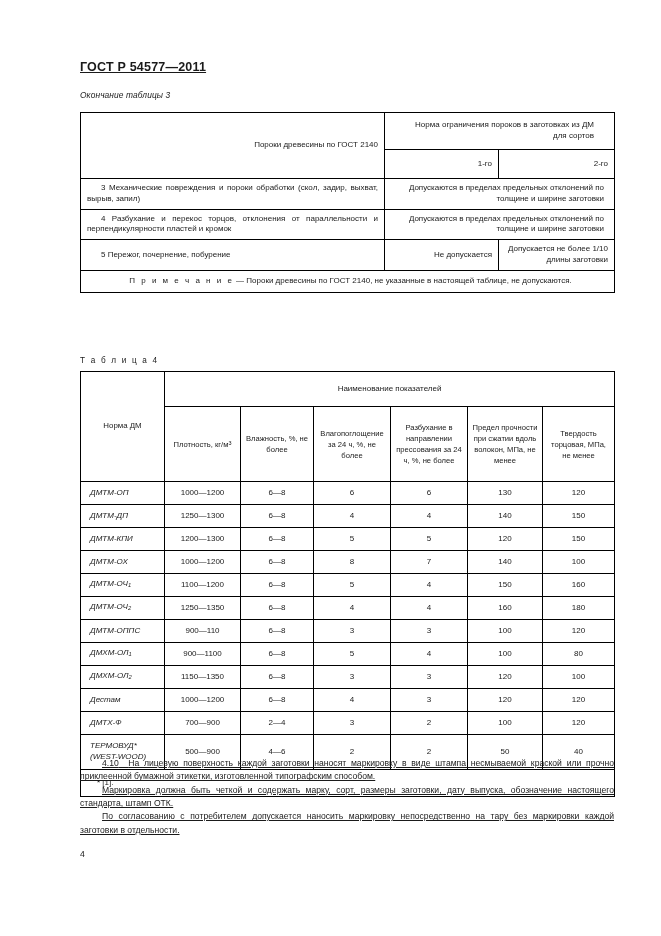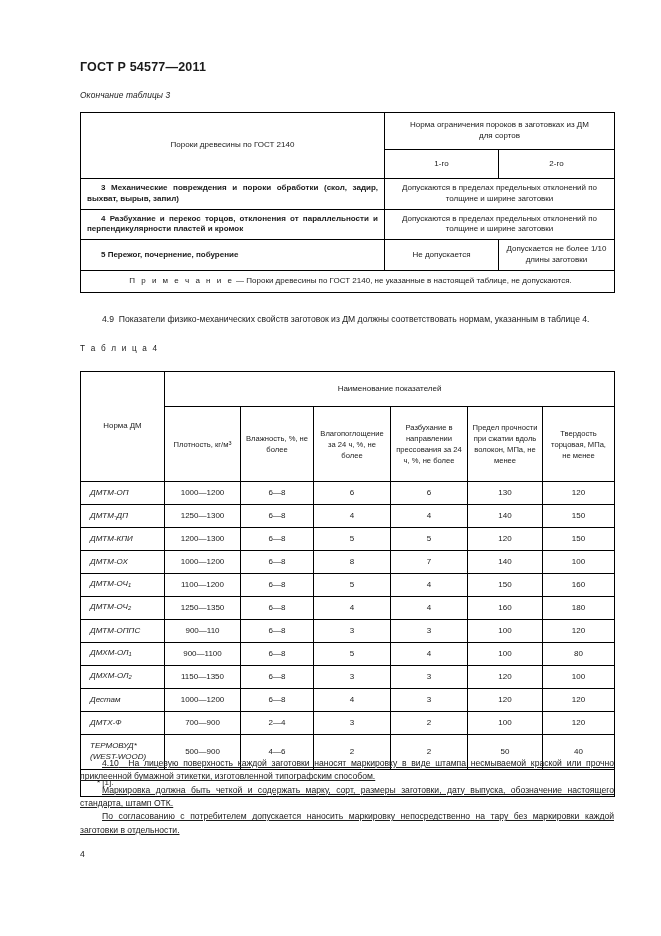--- a/index.html
+++ b/index.html
@@ -26,20 +26,21 @@
   }
 
   
   .doc-header {
     position: absolute;
     left: 80px;
     top: 60px;
     font-size: 12.5px;
     font-weight: bold;
     letter-spacing: 0.2px;
+    text-decoration: underline;
   }
   .table-continuation {
     position: absolute;
     left: 80px;
     top: 90px;
     font-size: 8.4px;
     font-style: italic;
     letter-spacing: 0.1px;
   }
 
@@ -59,22 +60,22 @@
   }
 
   
   #table3-wrap {
     position: absolute;
     left: 80px;
     top: 112px;
     width: 534px;
   }
   #table3 { width: 534px; }
-  #table3 td { padding: 4px 6px; }
-  #table3 .cell-defect { text-align: justify; text-align-last: left; text-indent: 14px; font-weight: bold; }
+  #table3 td { padding: 4px 6px; text-align: right; }
+  #table3 .cell-defect { text-align: justify; text-align-last: left; text-indent: 14px; }
   #table3 .note-cell { text-align: center; padding: 5px 8px 5px 14px; }
   .sp { letter-spacing: 2.0px; }
 
   
   .para {
     position: absolute;
     left: 80px;
     width: 534px;
     font-size: 8.6px;
     line-height: 1.55;
@@ -82,21 +83,21 @@
     text-align-last: left;
   }
   .para .indent { display: inline-block; width: 22px; }
   #para49 { top: 313px; }
   .table-caption {
     position: absolute;
     left: 80px;
     font-size: 8.2px;
     letter-spacing: 1.7px;
   }
-  #caption-t4 { top: 344px; }
+  #caption-t4 { top: 356px; }
 
   
   #table4-wrap {
     position: absolute;
     left: 80px;
     top: 371px;
     width: 534px;
   }
   #table4 { width: 534px; }
   #table4 td { padding: 3px 2px; }
@@ -160,23 +161,20 @@
           <td>Допускается не более 1/10 длины заготовки</td>
         </tr>
 
         <tr>
           <td colspan="3" class="note-cell"><span class="sp">П р и м е ч а н и е</span><span> — Пороки древесины по ГОСТ 2140, не указанные в настоящей таблице, не допускаются.</span></td>
         </tr>
       </tbody>
     </table>
   </div>
 
-  <div class="para" id="para49">
-    <span class="indent"></span><span>4.9</span>&nbsp;&nbsp;<span>Показатели физико-механических свойств заготовок из ДМ должны соответствовать нормам, указанным в таблице 4.</span>
-  </div>
 
   <div class="table-caption" id="caption-t4">Т а б л и ц а  4</div>
 
   <div id="table4-wrap">
     <table class="gost" id="table4">
       <colgroup>
         <col style="width:84px">
         <col style="width:76px">
         <col style="width:73px">
         <col style="width:77px">

